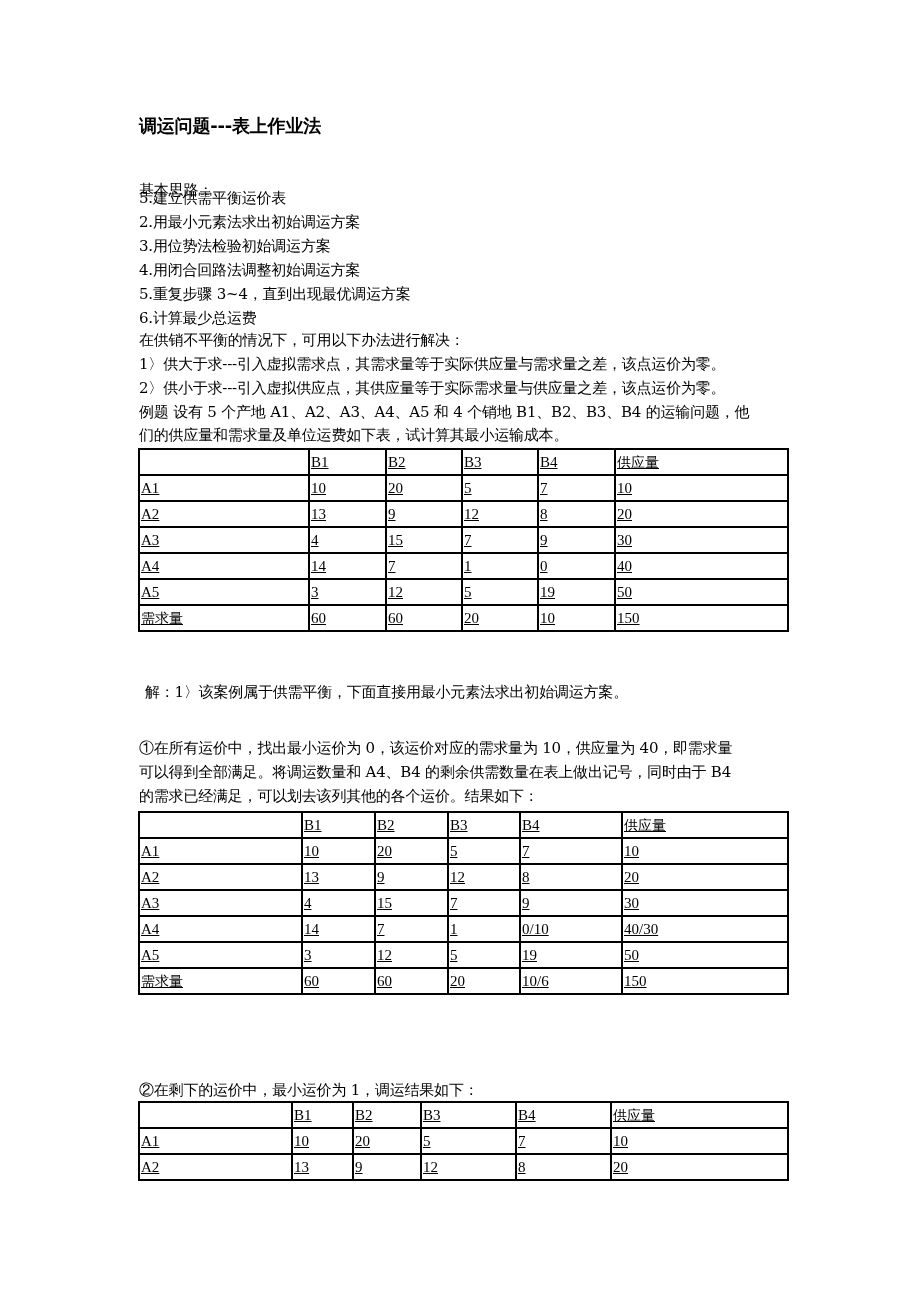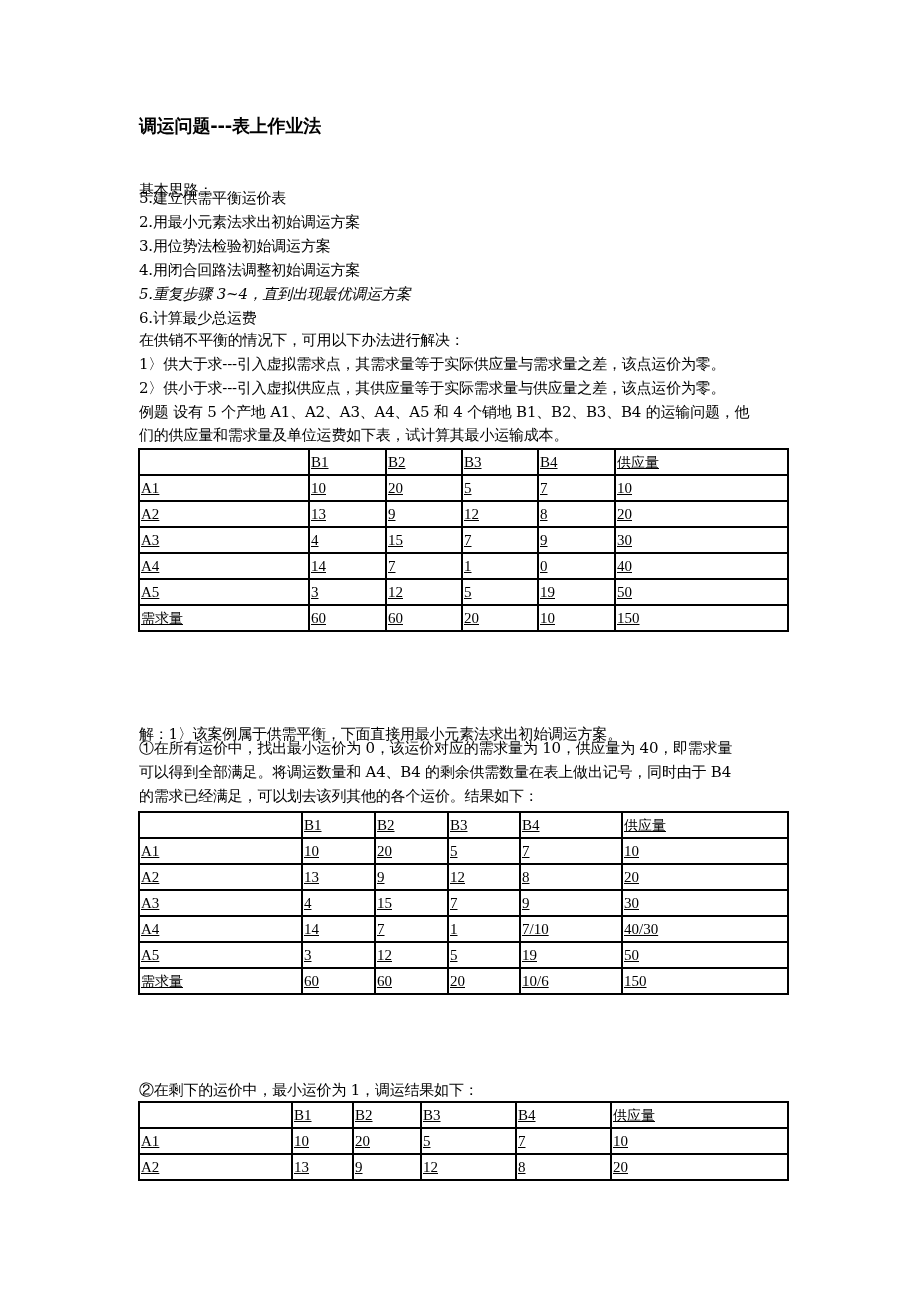--- a/index.html
+++ b/index.html
@@ -26,21 +26,21 @@
 </head>
 <body>
 
 <div class="line title" style="top:116px;">调运问题---表上作业法</div>
 
 <div class="line" style="top:180px;">基本思路：</div>
 <div class="line" style="top:188px;">5.建立供需平衡运价表</div>
 <div class="line" style="top:212px;">2.用最小元素法求出初始调运方案</div>
 <div class="line" style="top:236px;">3.用位势法检验初始调运方案</div>
 <div class="line" style="top:260px;">4.用闭合回路法调整初始调运方案</div>
-<div class="line" style="top:284px;font-style:italic;">5.重复步骤 3~4，直到出现最优调运方案</div>
+<div class="line" style="top:284px;">5.重复步骤 3~4，直到出现最优调运方案</div>
 <div class="line" style="top:308px;">6.计算最少总运费</div>
 <div class="line" style="top:330px;">在供销不平衡的情况下，可用以下办法进行解决：</div>
 <div class="line" style="top:354px;">1〉供大于求---引入虚拟需求点，其需求量等于实际供应量与需求量之差，该点运价为零。</div>
 <div class="line" style="top:378px;">2〉供小于求---引入虚拟供应点，其供应量等于实际需求量与供应量之差，该点运价为零。</div>
 <div class="line" style="top:402px;">例题   设有 5 个产地 A1、A2、A3、A4、A5 和 4 个销地 B1、B2、B3、B4 的运输问题，他</div>
 <div class="line" style="top:425px;">们的供应量和需求量及单位运费如下表，试计算其最小运输成本。</div>
 
 <table class="grid" style="left:138px; top:448px; width:649px;">
   <colgroup>
       <col style="width:170px">
@@ -103,21 +103,21 @@
         <td class="cn">需求量</td>
         <td>60</td>
         <td>60</td>
         <td>20</td>
         <td>10</td>
         <td>150</td>
       </tr>
     </tbody>
 </table>
 
-<div class="line" style="top:724px;">解：1〉该案例属于供需平衡，下面直接用最小元素法求出初始调运方案。</div>
+<div class="line" style="top:682px;margin-left:6px;">解：1〉该案例属于供需平衡，下面直接用最小元素法求出初始调运方案。</div>
 <div class="line" style="top:738px;">①在所有运价中，找出最小运价为 0，该运价对应的需求量为 10，供应量为 40，即需求量</div>
 <div class="line" style="top:762px;">可以得到全部满足。将调运数量和 A4、B4 的剩余供需数量在表上做出记号，同时由于 B4</div>
 <div class="line" style="top:786px;">的需求已经满足，可以划去该列其他的各个运价。结果如下：</div>
 
 <table class="grid" style="left:138px; top:811px; width:649px;">
   <colgroup>
       <col style="width:163px">
       <col style="width:73px">
       <col style="width:73px">
       <col style="width:72px">
@@ -155,21 +155,21 @@
         <td>15</td>
         <td>7</td>
         <td>9</td>
         <td>30</td>
       </tr>
       <tr>
         <td>A4</td>
         <td>14</td>
         <td>7</td>
         <td>1</td>
-        <td>7/10</td>
+        <td>0/10</td>
         <td>40/30</td>
       </tr>
       <tr>
         <td>A5</td>
         <td>3</td>
         <td>12</td>
         <td>5</td>
         <td>19</td>
         <td>50</td>
       </tr>

